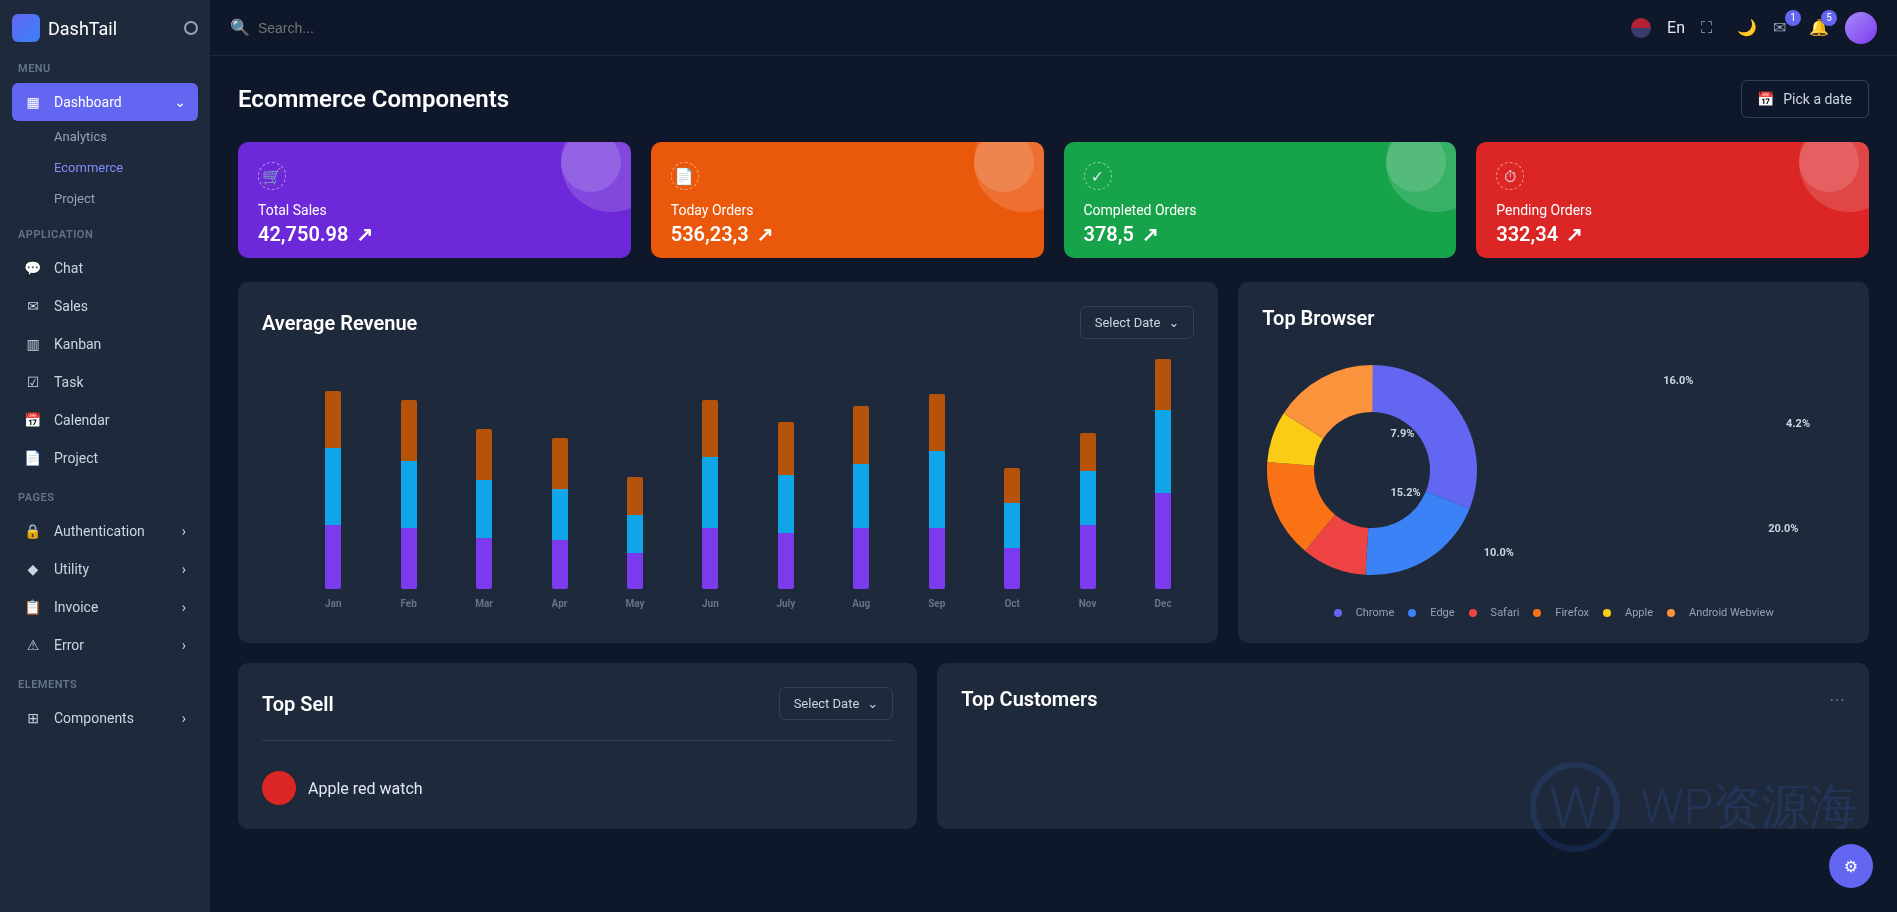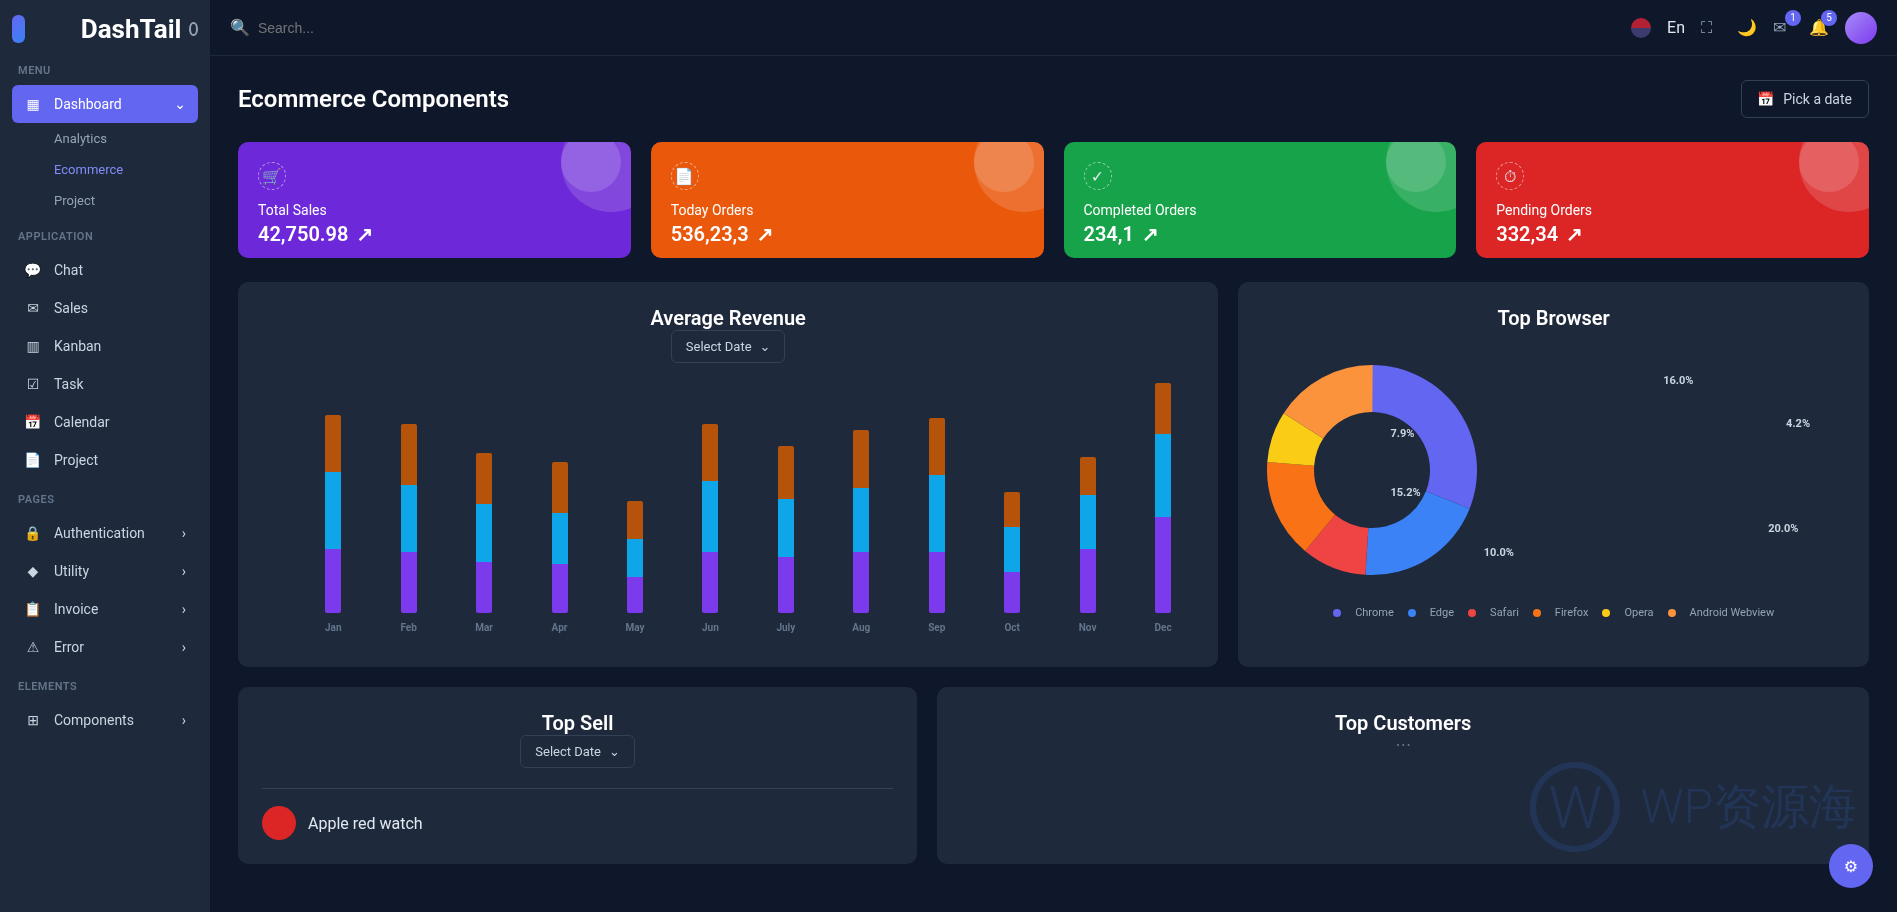--- a/index.html
+++ b/index.html
@@ -25,24 +25,23 @@
   gap: 8px;
   margin-bottom: 20px;
 }
 .logo-icon {
   width: 28px;
   height: 28px;
   background: linear-gradient(135deg, #6366f1, #3b82f6);
   border-radius: 6px;
 }
 .logo-text {
-  font-size: 26px;
-  font-weight: 700;
+  font-size: 18px;
+  font-weight: 400;
   color: #fff;
-  margin-left: 48px;
 }
 .logo-toggle {
   margin-left: auto;
   width: 14px;
   height: 14px;
   border: 2px solid #94a3b8;
   border-radius: 50%;
 }
 .section-label {
   font-size: 11px;
@@ -243,21 +242,20 @@
 .card {
   background: #1e293b;
   border-radius: 10px;
   padding: 24px;
 }
 .card-head {
   display: flex;
   justify-content: space-between;
   align-items: center;
   margin-bottom: 20px;
-  flex-direction: column;
 }
 .card-title {
   font-size: 20px;
   font-weight: 600;
   color: #fff;
 }
 .select-date {
   display: flex;
   align-items: center;
   gap: 8px;
@@ -530,21 +528,21 @@
         <div class="stat-label">Today Orders</div>
         <div class="stat-value">
           <span>536,23,3</span>
           <span>↗</span>
         </div>
       </div>
       <div class="stat-card green">
         <div class="stat-icon">✓</div>
         <div class="stat-label">Completed Orders</div>
         <div class="stat-value">
-          <span>234,1</span>
+          <span>378,5</span>
           <span>↗</span>
         </div>
       </div>
       <div class="stat-card red">
         <div class="stat-icon">⏱</div>
         <div class="stat-label">Pending Orders</div>
         <div class="stat-value">
           <span>332,34</span>
           <span>↗</span>
         </div>
@@ -698,40 +696,40 @@
           <div class="legend-item">
               <span class="dot" style="background:#ef4444"></span>
               <span>Safari</span>
             </div>
           <div class="legend-item">
               <span class="dot" style="background:#f97316"></span>
               <span>Firefox</span>
             </div>
           <div class="legend-item">
               <span class="dot" style="background:#facc15"></span>
-              <span>Opera</span>
+              <span>Apple</span>
             </div>
           <div class="legend-item">
               <span class="dot" style="background:#fb923c"></span>
               <span>Android Webview</span>
             </div>
         </div>
       </div>
     </div>
 
     <div class="row">
       <div class="card" style="flex:1">
         <div class="card-head">
           <div class="card-title">Top Sell</div>
           <div class="select-date">
             <span>Select Date</span>
             <span>⌄</span>
           </div>
         </div>
-        <div style="display:flex;align-items:center;gap:12px;padding-top:17px;border-top:1px solid #334155">
+        <div style="display:flex;align-items:center;gap:12px;padding-top:30px;border-top:1px solid #334155">
           <div style="width:34px;height:34px;border-radius:50%;background:#dc2626"></div>
           <span>Apple red watch</span>
         </div>
       </div>
       <div class="card" style="flex:1.4">
         <div class="card-head">
           <div class="card-title">Top Customers</div>
           <div class="more-icon">⋯</div>
         </div>
       </div>

